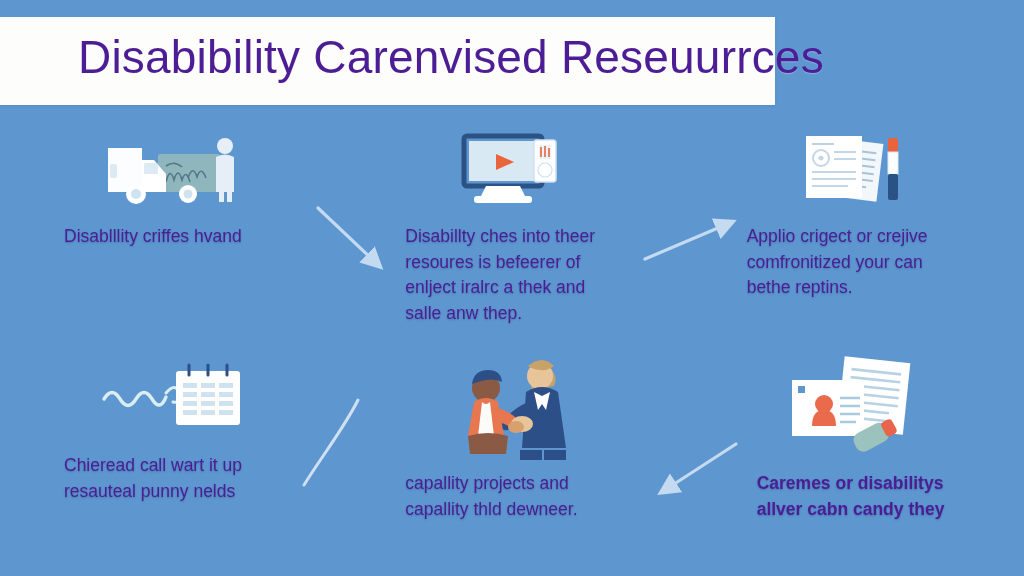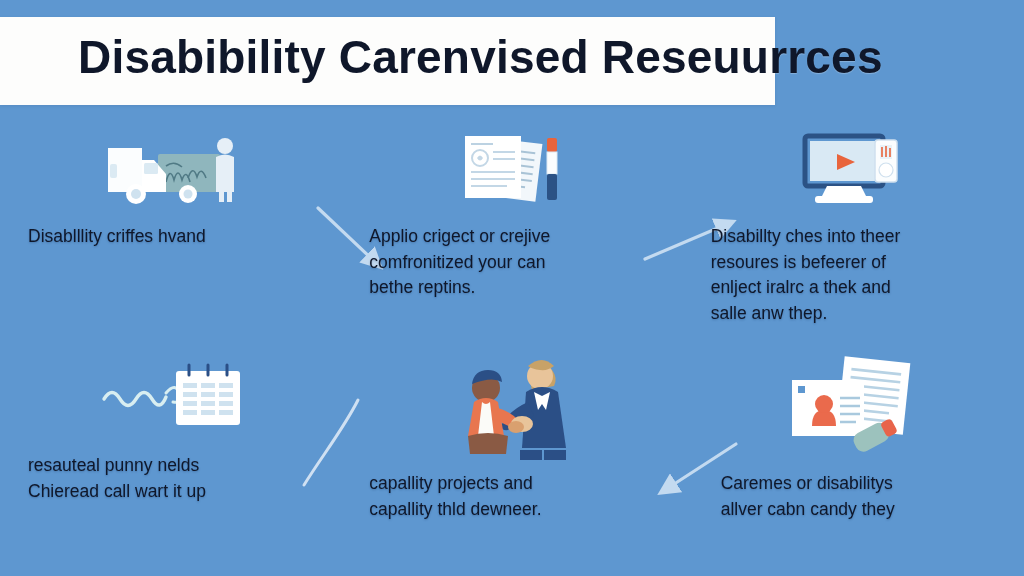--- a/index.html
+++ b/index.html
@@ -11,46 +11,47 @@
   #stage{position:relative;width:1024px;height:576px;background:#5e97d0;}
 
   
   .header-band{
     position:absolute;left:0;top:17px;width:775px;height:88px;
     background:#fdfdfc;
     box-shadow:0 1px 3px rgba(30,60,100,.12);
   }
   .page-title{
     position:absolute;left:78px;top:30px;width:940px;
-    font-size:46px;font-weight:bold;letter-spacing:.2px;
-    color:#0f172a;white-space:nowrap;
+    font-size:46px;font-weight:normal;letter-spacing:.2px;
+    color:#4c1d95;white-space:nowrap;
     text-shadow:0 1px 1px rgba(255,255,255,.25);
   }
 
   
   .grid{
     position:absolute;left:0;top:118px;width:1024px;height:458px;
     display:grid;
     grid-template-columns:repeat(3,1fr);
     grid-template-rows:repeat(2,1fr);
   }
   .cell{position:relative;padding:6px 28px 0 28px;box-sizing:border-box;}
 
   .icon-wrap{
     height:90px;display:flex;align-items:center;justify-content:center;
     margin-bottom:10px;
   }
   .cell.tall .icon-wrap{height:108px;}
 
   .cell-text{
-    color:#0f172a;font-size:17.5px;line-height:1.47;
+    color:#4c1d95;font-size:17.5px;line-height:1.47;
     text-align:left;
     text-shadow:0 1px 2px rgba(25,60,105,.35);
-  }
-  .cell-text.indent{padding-left:10px;}
+    margin-left:36px;
+  }
+  .cell-text.indent{padding-left:10px;font-weight:bold;}
 
   
   .arrow{position:absolute;pointer-events:none;}
   .arrow svg{display:block;overflow:visible;}
 
   
   .ic{display:block;}
 </style>
 </head>
 <body>
@@ -124,67 +125,67 @@
           <rect x="131" y="52" width="5" height="20" fill="#e6eff7"></rect>
         </svg>
       </div>
       <div class="cell-text">
         <div>Disablllity criffes hvand</div>
       </div>
     </div>
 
     <div class="cell">
       <div class="icon-wrap">
-        <svg class="ic" width="130" height="78" viewBox="0 0 130 78">
-          <g transform="rotate(7 60 40)">
-            <rect x="40" y="10" width="52" height="58" fill="#f2f7fb"></rect>
-            <g stroke="#a9c3d6" stroke-width="2">
-              <path d="M46,20 h40 M46,27 h40 M46,34 h40 M46,41 h40 M46,48 h40 M46,55 h34"></path>
-            </g>
-          </g>
-          <rect x="18" y="6" width="56" height="62" fill="#ffffff"></rect>
-          <g stroke="#bcd2e2" stroke-width="2">
-            <path d="M24,14 h22"></path>
-          </g>
-          <circle cx="33" cy="28" r="8" fill="none" stroke="#c3d7e6" stroke-width="2"></circle>
-          <path d="M30,28 q3,-5 6,0 q-3,5 -6,0" fill="#c3d7e6"></path>
-          <g stroke="#c3d7e6" stroke-width="2.2">
-            <path d="M46,22 h22 M46,29 h22 M24,42 h44 M24,49 h44 M24,56 h36"></path>
-          </g>
-          <rect x="100" y="8" width="10" height="14" rx="2" fill="#e8643c"></rect>
-          <rect x="100" y="22" width="10" height="22" fill="#fbfdfe" stroke="#dceaf3" stroke-width="1"></rect>
-          <rect x="100" y="44" width="10" height="26" rx="2" fill="#2b5285"></rect>
-        </svg>
-      </div>
-      <div class="cell-text">
-        <div>Applio crigect or crejive</div>
-        <div>comfronitized your can</div>
-        <div>bethe reptins.</div>
-      </div>
-    </div>
-
-    <div class="cell">
-      <div class="icon-wrap">
         <svg class="ic" width="112" height="78" viewBox="0 0 112 78">
           <rect x="8" y="6" width="78" height="50" rx="3" fill="none" stroke="#2b5285" stroke-width="5"></rect>
           <rect x="13" y="11" width="68" height="40" fill="#d9e9f4"></rect>
           <path d="M40,24 L58,32 L40,40 z" fill="#e8643c"></path>
           <path d="M30,56 h34 l6,12 h-46 z" fill="#ffffff"></path>
           <rect x="18" y="66" width="58" height="7" rx="3" fill="#ffffff"></rect>
           <rect x="78" y="10" width="22" height="42" rx="3" fill="#fbfdfe" stroke="#cfe0ee" stroke-width="1.5"></rect>
           <rect x="83" y="15" width="12" height="14" fill="#e9f2f8"></rect>
           <path d="M85,17 v10 M89,16 v11 M93,18 v9" stroke="#e8643c" stroke-width="1.6"></path>
           <circle cx="89" cy="40" r="7" fill="#ffffff" stroke="#cfe0ee" stroke-width="1.2"></circle>
         </svg>
       </div>
       <div class="cell-text">
         <div>Disabillty ches into theer</div>
         <div>resoures is befeerer of</div>
         <div>enlject iralrc a thek and</div>
         <div>salle anw thep.</div>
+      </div>
+    </div>
+
+    <div class="cell">
+      <div class="icon-wrap">
+        <svg class="ic" width="130" height="78" viewBox="0 0 130 78">
+          <g transform="rotate(7 60 40)">
+            <rect x="40" y="10" width="52" height="58" fill="#f2f7fb"></rect>
+            <g stroke="#a9c3d6" stroke-width="2">
+              <path d="M46,20 h40 M46,27 h40 M46,34 h40 M46,41 h40 M46,48 h40 M46,55 h34"></path>
+            </g>
+          </g>
+          <rect x="18" y="6" width="56" height="62" fill="#ffffff"></rect>
+          <g stroke="#bcd2e2" stroke-width="2">
+            <path d="M24,14 h22"></path>
+          </g>
+          <circle cx="33" cy="28" r="8" fill="none" stroke="#c3d7e6" stroke-width="2"></circle>
+          <path d="M30,28 q3,-5 6,0 q-3,5 -6,0" fill="#c3d7e6"></path>
+          <g stroke="#c3d7e6" stroke-width="2.2">
+            <path d="M46,22 h22 M46,29 h22 M24,42 h44 M24,49 h44 M24,56 h36"></path>
+          </g>
+          <rect x="100" y="8" width="10" height="14" rx="2" fill="#e8643c"></rect>
+          <rect x="100" y="22" width="10" height="22" fill="#fbfdfe" stroke="#dceaf3" stroke-width="1"></rect>
+          <rect x="100" y="44" width="10" height="26" rx="2" fill="#2b5285"></rect>
+        </svg>
+      </div>
+      <div class="cell-text">
+        <div>Applio crigect or crejive</div>
+        <div>comfronitized your can</div>
+        <div>bethe reptins.</div>
       </div>
     </div>
 
     <div class="cell">
       <div class="icon-wrap">
         <svg class="ic" width="150" height="78" viewBox="0 0 150 78">
           <path d="M8,40 q8,-13 16,0 q8,13 16,0 q8,-13 16,0 q8,13 14,-2" stroke="#d8eef1" stroke-width="3.4" fill="none" stroke-linecap="round"></path>
           <path d="M70,34 q10,-12 14,2 q2,9 -7,7" stroke="#d8eef1" stroke-width="3" fill="none" stroke-linecap="round"></path>
           <rect x="80" y="12" width="64" height="54" rx="3" fill="#ffffff"></rect>
           <g stroke="#2b4f86" stroke-width="3" stroke-linecap="round">
@@ -200,22 +201,22 @@
             <rect x="87" y="42" width="14" height="5"></rect>
               <rect x="105" y="42" width="14" height="5"></rect>
               <rect x="123" y="42" width="14" height="5"></rect>
             <rect x="87" y="51" width="14" height="5"></rect>
               <rect x="105" y="51" width="14" height="5"></rect>
               <rect x="123" y="51" width="14" height="5"></rect>
           </g>
         </svg>
       </div>
       <div class="cell-text">
+        <div>Chieread call wart it up</div>
         <div>resauteal punny nelds</div>
-        <div>Chieread call wart it up</div>
       </div>
     </div>
 
     <div class="cell tall">
       <div class="icon-wrap">
         <svg class="ic" width="140" height="106" viewBox="0 0 140 106">
 
           <path d="M86,18 q12,-14 24,-2 q6,8 2,16 l-22,4 z" fill="#c8a267"></path>
           <circle cx="98" cy="22" r="13" fill="#e8c49a"></circle>
           <path d="M86,12 q14,-12 26,0 q-6,5 -14,4 q-8,-1 -12,-4z" fill="#c8a267"></path>

